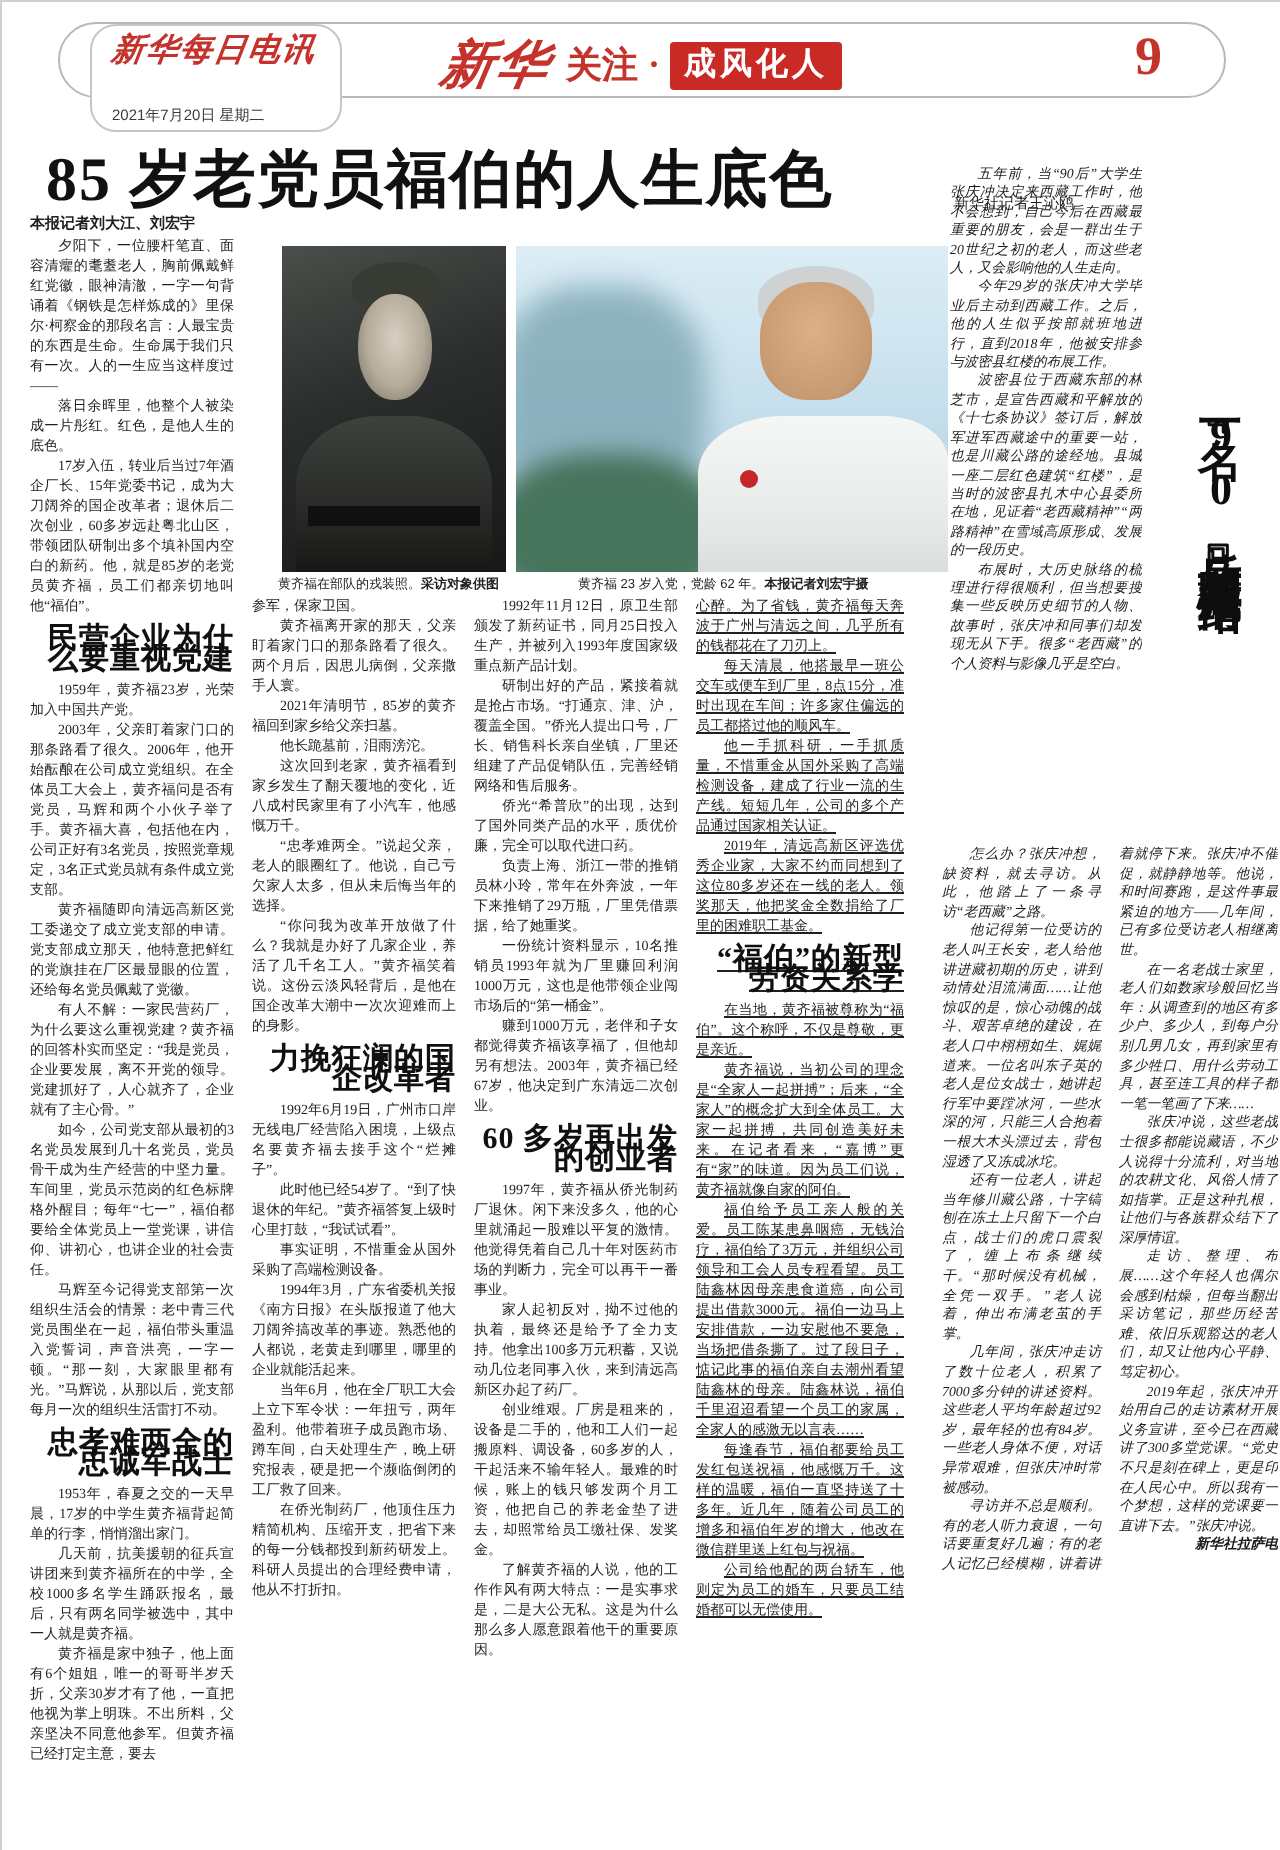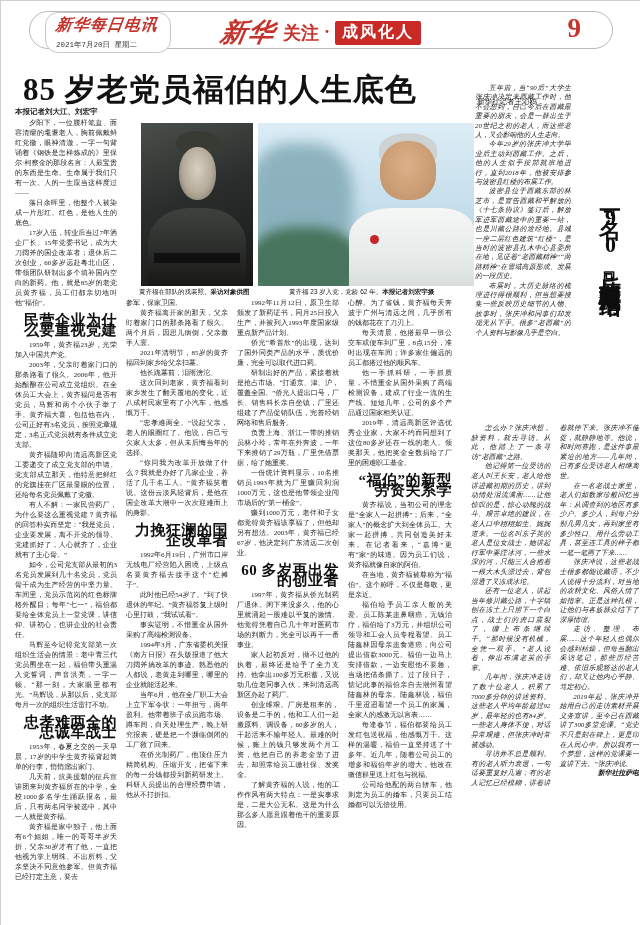--- a/index.html
+++ b/index.html
@@ -6,21 +6,21 @@
   .page{position:relative;width:640px;height:925px;margin:0 auto;background:#ffffff;
         border:1px solid #d0d0d0;overflow:hidden;color:#1f1f1f;
         font-family:"Liberation Serif","DejaVu Serif",serif;}
   
   .pill{position:absolute;left:28px;top:10px;width:582px;height:36px;
         border:1px solid #b6babe;border-radius:19px;}
   .masthead{position:absolute;left:44px;top:11px;background:#fff;border:1px solid #c3c7ca;
             border-radius:13px;padding:2px 12px 2px 10px;}
   .brand{font-style:italic;font-weight:bold;font-size:16px;letter-spacing:1px;
          transform:skewX(-8deg);display:inline-block;}
-  .mdate{font-size:7.5px;color:#3a3a3a;margin-top:4px;font-family:Liberation Mono, monospace;}
+  .mdate{font-size:7.5px;color:#3a3a3a;margin-top:17px;font-family:Liberation Sans, sans-serif;}
   .section-title{position:absolute;left:0;right:0;top:14px;text-align:center;}
   .section-title>span{vertical-align:middle;}
   .st-script{font-style:italic;font-weight:bold;font-size:26px;letter-spacing:1px;
              display:inline-block;transform:skewX(-10deg);margin-right:4px;}
   .st-label{font-weight:bold;font-size:18px;}
   .st-dot{font-weight:bold;font-size:18px;margin:0 1px;}
   .st-box{display:inline-block;color:#fff;font-weight:bold;font-size:16px;
           padding:1px 7px 2px;border-radius:2px;letter-spacing:2px;}
   .pagenum{position:absolute;right:52px;top:12px;font-size:27px;font-weight:bold;background:#fff;padding:0 8px;}
   
@@ -54,21 +54,21 @@
   .cap-right{left:288px;width:186px;}
   
   .col{position:absolute;overflow:hidden;font-size:7px;line-height:10px;text-align:justify;}
   .col p{margin:0;text-indent:2em;}
   .col p.noindent{text-indent:0;}
   .col h3{margin:7px 0 5px;font-size:15px;text-align:right;letter-spacing:.5px;color:#101010;}
   .col p.sign{text-indent:0;text-align:right;font-weight:bold;}
   #col1{left:14px;top:117px;width:102px;height:803px;}
   #col2{left:125px;top:297px;width:102px;height:623px;}
   #col3{left:236px;top:297px;width:102px;height:623px;}
-  #col4{left:347px;top:297px;width:104px;height:623px;}
+  #col4{left:347px;top:297px;width:104px;height:623px;text-decoration:underline;}
   
   .side-byline{position:absolute;left:476px;top:66px;font-size:7.5px;font-weight:normal;
                font-family:"Liberation Sans",sans-serif;margin-top:30px;}
   .side-col{font-style:italic;color:#1a1a1a;}
   #sideTop{left:474px;top:82px;width:96px;height:334px;font-size:6.9px;line-height:9.4px;}
   #sideBottom{left:470px;top:422px;width:168px;height:496px;font-size:6.9px;line-height:9.6px;
               column-count:2;column-gap:9px;}
   .vhead{position:absolute;left:580px;top:60px;width:58px;height:356px;
          writing-mode:vertical-rl;text-orientation:upright;
          font-size:22px;font-weight:bold;letter-spacing:2px;color:#0e0e0e;
@@ -144,39 +144,39 @@
       <h3>力挽狂澜的国企改革者</h3>
       <p>1992年6月19日，广州市口岸无线电厂经营陷入困境，上级点名要黄齐福去接手这个“烂摊子”。</p>
       <p>此时他已经54岁了。“到了快退休的年纪。”黄齐福答复上级时心里打鼓，“我试试看”。</p>
       <p>事实证明，不惜重金从国外采购了高端检测设备。</p>
       <p>1994年3月，广东省委机关报《南方日报》在头版报道了他大刀阔斧搞改革的事迹。熟悉他的人都说，老黄走到哪里，哪里的企业就能活起来。</p>
       <p>当年6月，他在全厂职工大会上立下军令状：一年扭亏，两年盈利。他带着班子成员跑市场、蹲车间，白天处理生产，晚上研究报表，硬是把一个濒临倒闭的工厂救了回来。</p>
       <p>在侨光制药厂，他顶住压力精简机构、压缩开支，把省下来的每一分钱都投到新药研发上。科研人员提出的合理经费申请，他从不打折扣。</p>
     </div>
   <div class="col" id="col3">
       <p>1992年11月12日，原卫生部颁发了新药证书，同月25日投入生产，并被列入1993年度国家级重点新产品计划。</p>
+      <p>研制出好的产品，紧接着就是抢占市场。“打通京、津、沪，覆盖全国。”侨光人提出口号，厂长、销售科长亲自坐镇，厂里还组建了产品促销队伍，完善经销网络和售后服务。</p>
       <p>侨光“希普欣”的出现，达到了国外同类产品的水平，质优价廉，完全可以取代进口药。</p>
-      <p>研制出好的产品，紧接着就是抢占市场。“打通京、津、沪，覆盖全国。”侨光人提出口号，厂长、销售科长亲自坐镇，厂里还组建了产品促销队伍，完善经销网络和售后服务。</p>
       <p>负责上海、浙江一带的推销员林小玲，常年在外奔波，一年下来推销了29万瓶，厂里凭借票据，给了她重奖。</p>
       <p>一份统计资料显示，10名推销员1993年就为厂里赚回利润1000万元，这也是他带领企业闯市场后的“第一桶金”。</p>
       <p>赚到1000万元，老伴和子女都觉得黄齐福该享福了，但他却另有想法。2003年，黄齐福已经67岁，他决定到广东清远二次创业。</p>
       <h3>60 多岁再出发的创业者</h3>
       <p>1997年，黄齐福从侨光制药厂退休。闲下来没多久，他的心里就涌起一股难以平复的激情。他觉得凭着自己几十年对医药市场的判断力，完全可以再干一番事业。</p>
       <p>家人起初反对，拗不过他的执着，最终还是给予了全力支持。他拿出100多万元积蓄，又说动几位老同事入伙，来到清远高新区办起了药厂。</p>
       <p>创业维艰。厂房是租来的，设备是二手的，他和工人们一起搬原料、调设备，60多岁的人，干起活来不输年轻人。最难的时候，账上的钱只够发两个月工资，他把自己的养老金垫了进去，却照常给员工缴社保、发奖金。</p>
       <p>了解黄齐福的人说，他的工作作风有两大特点：一是实事求是，二是大公无私。这是为什么那么多人愿意跟着他干的重要原因。</p>
     </div>
   <div class="col" id="col4">
       <p class="noindent">心醉。为了省钱，黄齐福每天奔波于广州与清远之间，几乎所有的钱都花在了刀刃上。</p>
       <p>每天清晨，他搭最早一班公交车或便车到厂里，8点15分，准时出现在车间；许多家住偏远的员工都搭过他的顺风车。</p>
       <p>他一手抓科研，一手抓质量，不惜重金从国外采购了高端检测设备，建成了行业一流的生产线。短短几年，公司的多个产品通过国家相关认证。</p>
       <p>2019年，清远高新区评选优秀企业家，大家不约而同想到了这位80多岁还在一线的老人。领奖那天，他把奖金全数捐给了厂里的困难职工基金。</p>
       <h3>“福伯”的新型劳资关系学</h3>
+      <p>在当地，黄齐福被尊称为“福伯”。这个称呼，不仅是尊敬，更是亲近。</p>
       <p>黄齐福说，当初公司的理念是“全家人一起拼搏”；后来，“全家人”的概念扩大到全体员工。大家一起拼搏，共同创造美好未来。在记者看来，“嘉博”更有“家”的味道。因为员工们说，黄齐福就像自家的阿伯。</p>
-      <p>在当地，黄齐福被尊称为“福伯”。这个称呼，不仅是尊敬，更是亲近。</p>
       <p>福伯给予员工亲人般的关爱。员工陈某患鼻咽癌，无钱治疗，福伯给了3万元，并组织公司领导和工会人员专程看望。员工陆鑫林因母亲患食道癌，向公司提出借款3000元。福伯一边马上安排借款，一边安慰他不要急，当场把借条撕了。过了段日子，惦记此事的福伯亲自去潮州看望陆鑫林的母亲。陆鑫林说，福伯千里迢迢看望一个员工的家属，全家人的感激无以言表……</p>
       <p>每逢春节，福伯都要给员工发红包送祝福，他感慨万千。这样的温暖，福伯一直坚持送了十多年。近几年，随着公司员工的增多和福伯年岁的增大，他改在微信群里送上红包与祝福。</p>
       <p>公司给他配的两台轿车，他则定为员工的婚车，只要员工结婚都可以无偿使用。</p>
     </div>
 
   <div class="side-byline">新华社记者王沁鸥</div>
   <div class="col side-col" id="sideTop">
       <p>五年前，当“90后”大学生张庆冲决定来西藏工作时，他不会想到，自己今后在西藏最重要的朋友，会是一群出生于20世纪之初的老人，而这些老人，又会影响他的人生走向。</p>
       <p>今年29岁的张庆冲大学毕业后主动到西藏工作。之后，他的人生似乎按部就班地进行，直到2018年，他被安排参与波密县红楼的布展工作。</p>
       <p>波密县位于西藏东部的林芝市，是宣告西藏和平解放的《十七条协议》签订后，解放军进军西藏途中的重要一站，也是川藏公路的途经地。县城一座二层红色建筑“红楼”，是当时的波密县扎木中心县委所在地，见证着“老西藏精神”“两路精神”在雪域高原形成、发展的一段历史。</p>

